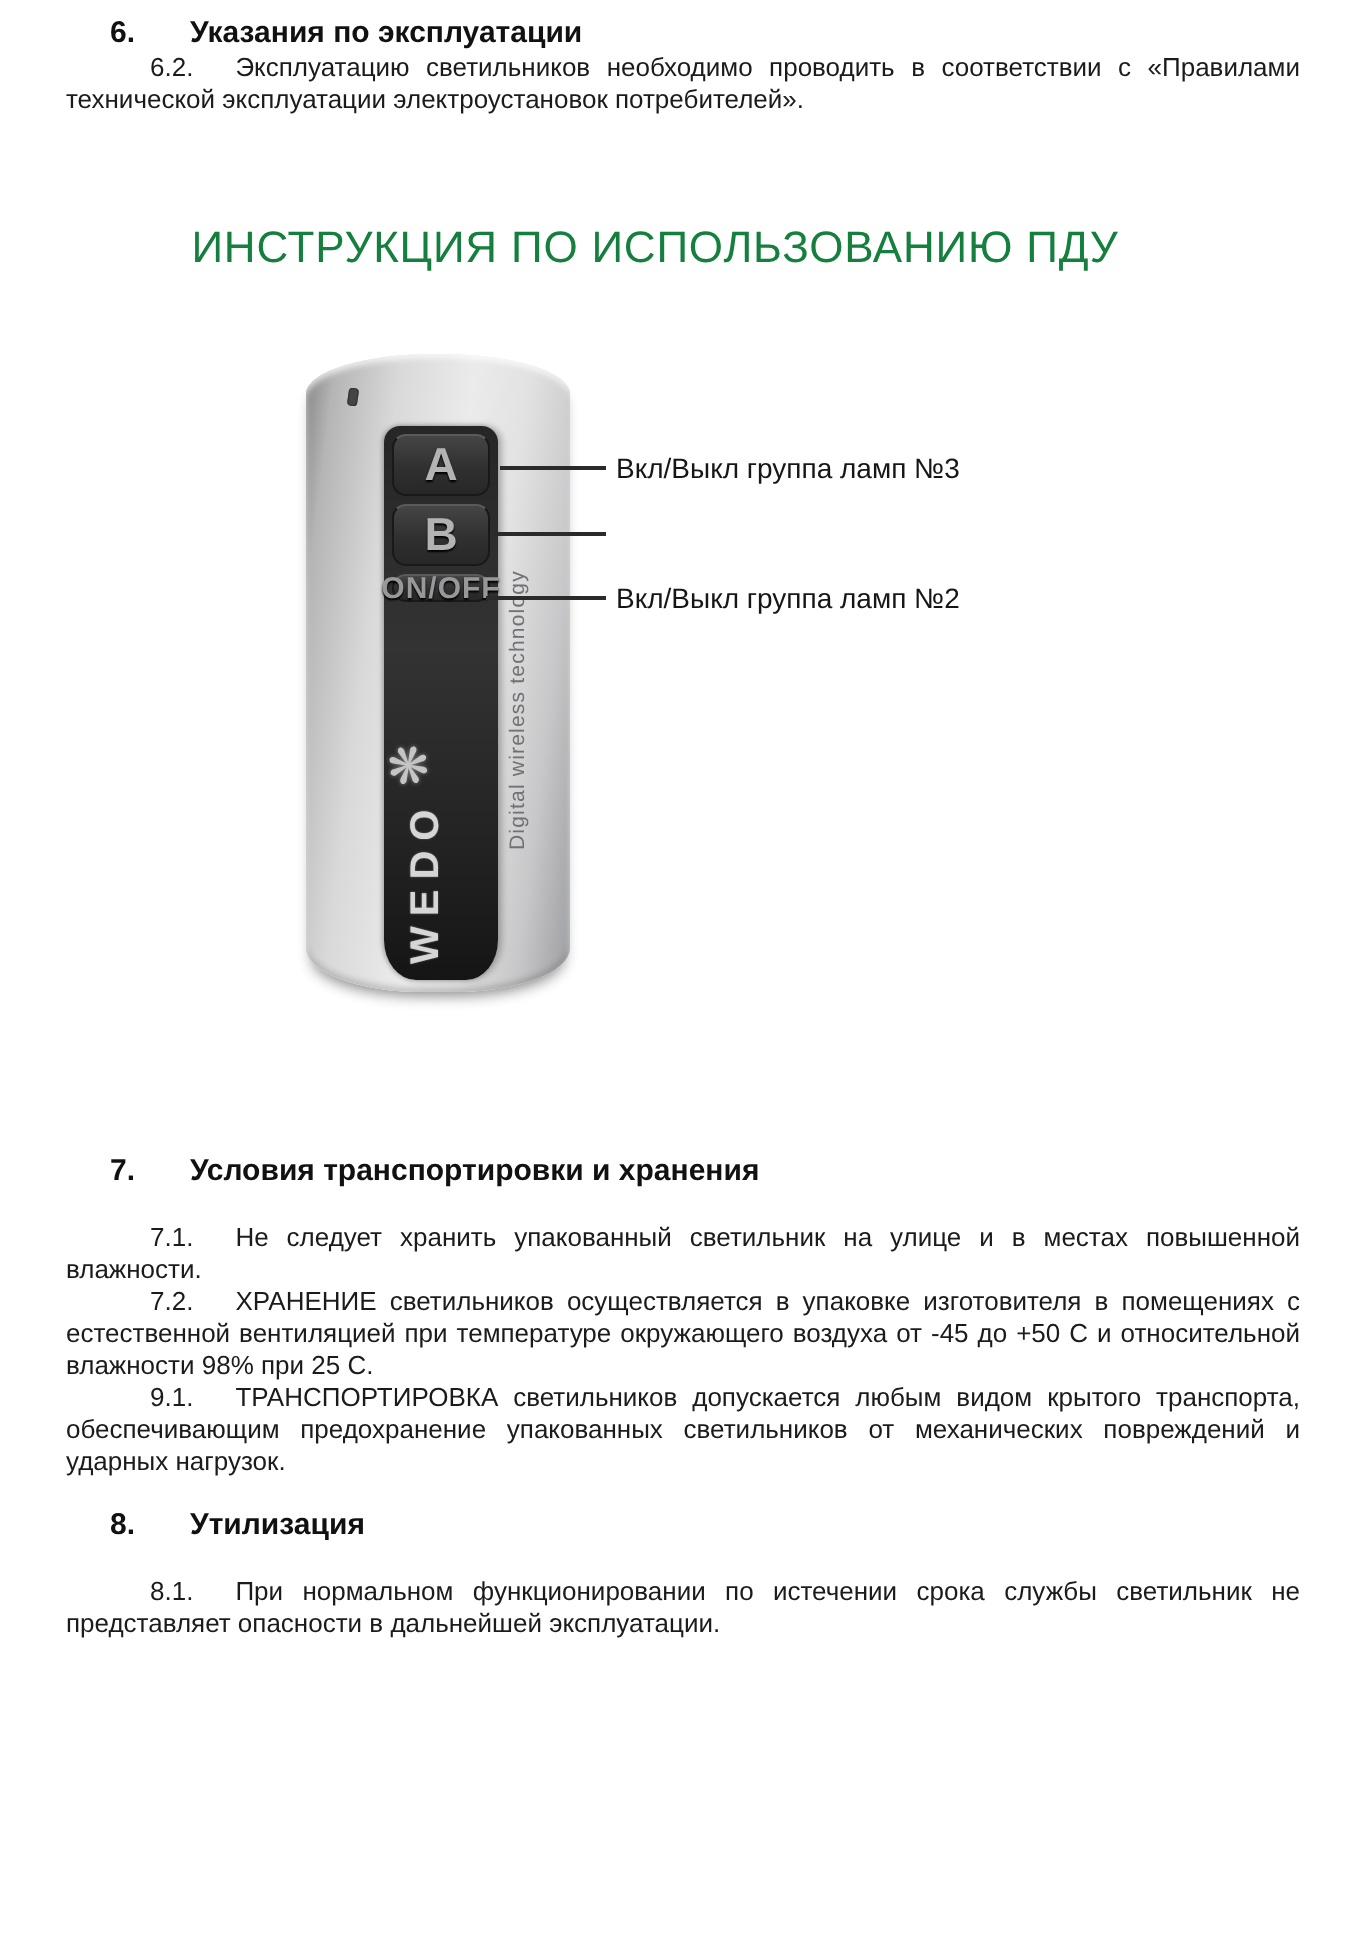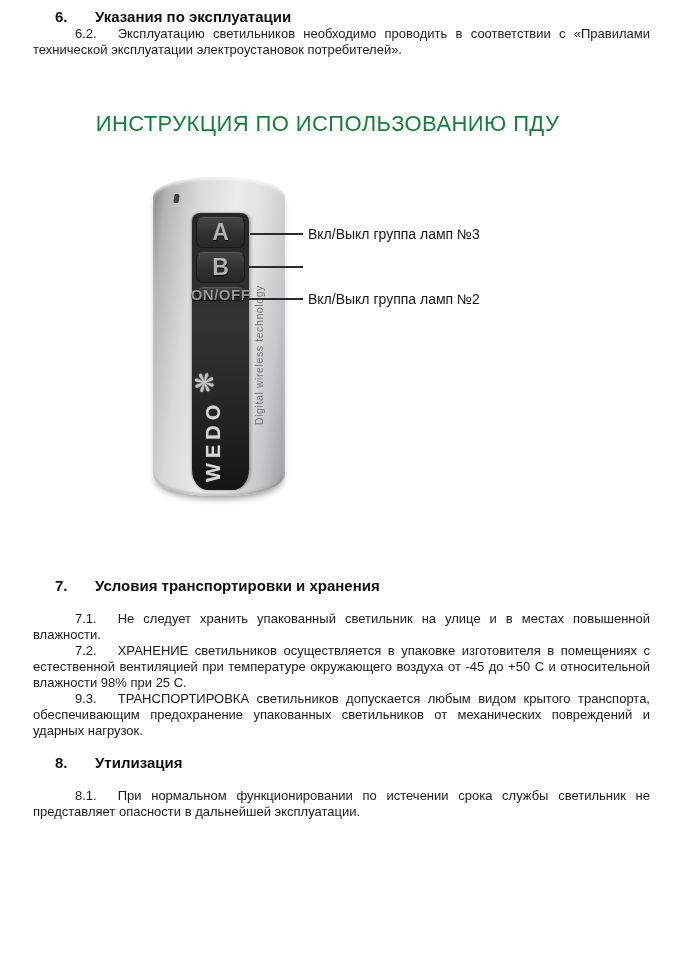--- a/index.html
+++ b/index.html
@@ -117,21 +117,21 @@
     <div class="callout-label cl2">Вкл/Выкл группа ламп №2</div>
   </div>
 
   <div class="sec7">
     <div class="sec-heading">
       <span class="h-num">7.</span>
       <span class="h-title">Условия транспортировки и хранения</span>
     </div>
     <p class="para first"><span class="pnum">7.1.</span><span class="ptext">Не следует хранить упакованный светильник на улице и в местах повышенной влажности.</span></p>
     <p class="para"><span class="pnum">7.2.</span><span class="ptext">ХРАНЕНИЕ светильников осуществляется в упаковке изготовителя в помещениях с естественной вентиляцией при температуре окружающего воздуха от -45 до +50 С и относительной влажности 98% при 25 С.</span></p>
-    <p class="para"><span class="pnum">9.3.</span><span class="ptext">ТРАНСПОРТИРОВКА светильников допускается любым видом крытого транспорта, обеспечивающим предохранение упакованных светильников от механических повреждений и ударных нагрузок.</span></p>
+    <p class="para"><span class="pnum">9.1.</span><span class="ptext">ТРАНСПОРТИРОВКА светильников допускается любым видом крытого транспорта, обеспечивающим предохранение упакованных светильников от механических повреждений и ударных нагрузок.</span></p>
   </div>
 
   <div class="sec8">
     <div class="sec-heading">
       <span class="h-num">8.</span>
       <span class="h-title">Утилизация</span>
     </div>
     <p class="para first"><span class="pnum">8.1.</span><span class="ptext">При нормальном функционировании по истечении срока службы светильник не представляет опасности в дальнейшей эксплуатации.</span></p>
   </div>
 

